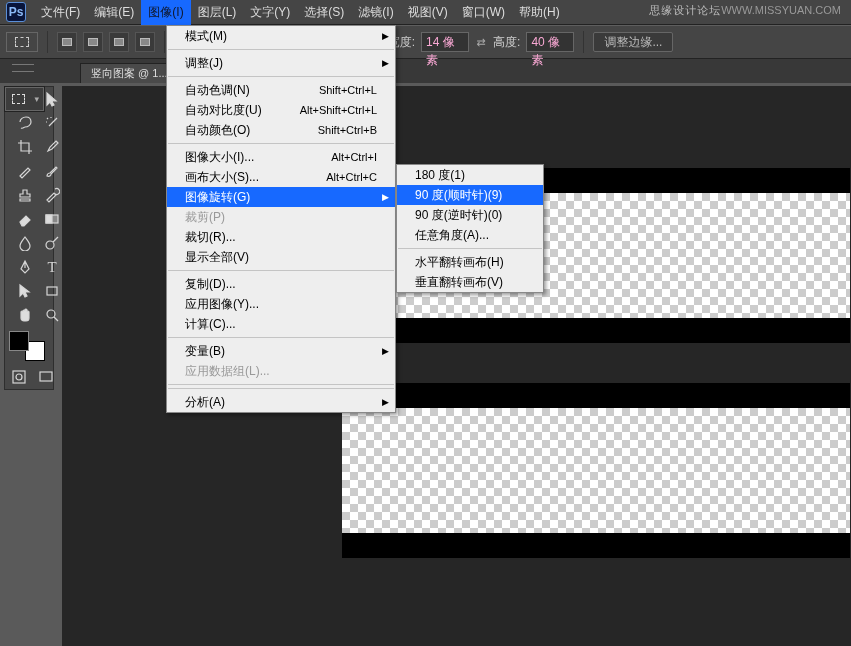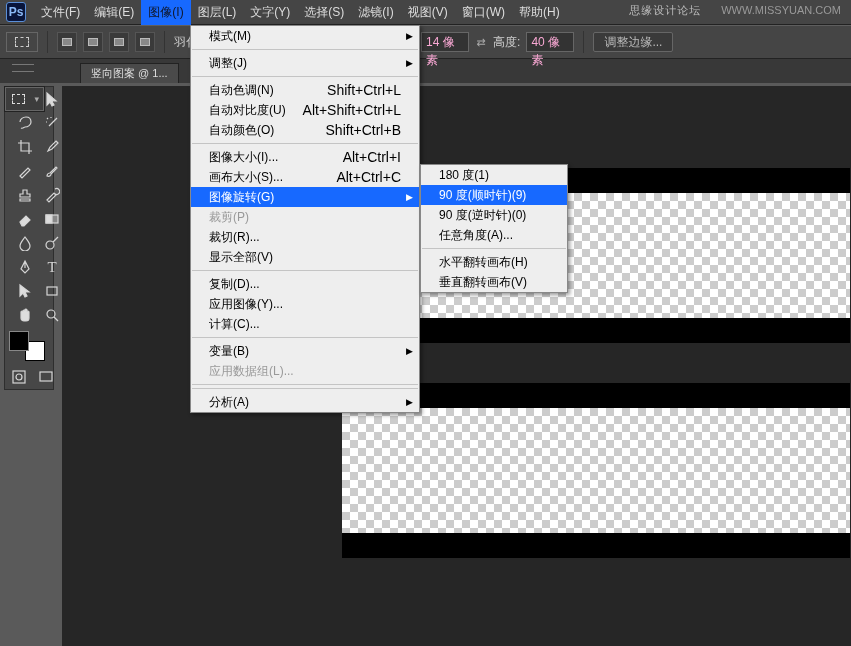--- a/index.html
+++ b/index.html
@@ -4,21 +4,21 @@
 <style>
 * { margin:0; padding:0; box-sizing:border-box; font-family:"Microsoft YaHei","SimSun",Arial,sans-serif; }
 body { background:#5a5a5a; width:851px; height:646px; overflow:hidden; font-size:12px; color:#ddd; position:relative; }
 
 
 .menubar { background:#454545; height:25px; display:flex; align-items:center; padding:0 6px; border-bottom:1px solid #222; }
 .ps-logo { width:20px; height:20px; background:#09153b; border:1px solid #5a8fd8; border-radius:3px; display:flex; align-items:center; justify-content:center; font-size:12px; font-weight:bold; color:#8bbaf7; margin-right:8px; }
 .menubar .mi { padding:0 7px; height:25px; line-height:25px; cursor:pointer; }
 .menubar .mi.open { background:#1769ff; color:#0f172a; }
 .watermark { position:absolute; right:10px; top:3px; font-size:11px; color:#999; }
-.watermark .cn { color:#bbb; letter-spacing:1px; margin-right:20px;}
+.watermark .cn { color:#bbb; letter-spacing:1px; margin-right:0;}
 
 
 .optbar { background:#454545; height:34px; border-top:1px solid #5e5e5e; border-bottom:1px solid #222; display:flex; align-items:center; padding:0 6px; gap:6px; }
 .tool-preset { width:32px; height:20px; border:1px solid #666; display:flex; align-items:center; justify-content:center; }
 .marq { width:14px; height:10px; border:1px dashed #ccc;}
 .ico-btn { width:20px; height:20px; border:1px solid #555; background:#3a3a3a; display:flex; align-items:center; justify-content:center;}
 .ico-rect { width:10px; height:8px; border:1px solid #bbb; background:#888;}
 .sep { width:1px; height:22px; background:#333; margin:0 3px;}
 .lbl { color:#ccc; }
 .sel { background:#333; border:1px solid #666; height:20px; padding:0 18px 0 6px; position:relative; color:#ddd; line-height:18px;}
@@ -48,27 +48,27 @@
 .canvas-area { position:absolute; left:62px; top:86px; right:0; bottom:0; background:#262626; }
 .doc { position:absolute; left:280px; top:82px; width:508px; }
 .strip { height:25px; background:#000; }
 .checker { height:125px; background-image:
   linear-gradient(45deg,#ccc 25%,transparent 25%,transparent 75%,#ccc 75%),
   linear-gradient(45deg,#ccc 25%,transparent 25%,transparent 75%,#ccc 75%);
   background-color:#fff; background-size:16px 16px; background-position:0 0,8px 8px; }
 .gap { height:40px; }
 
 
-.menu { position:absolute; background:#eee; border:1px solid #888; box-shadow:2px 2px 4px rgba(0,0,0,0.4); color:#000; font-size:12px;margin-left:24px; }
+.menu { position:absolute; background:#eee; border:1px solid #888; box-shadow:2px 2px 4px rgba(0,0,0,0.4); color:#000; font-size:12px; }
 .menu1 { left:166px; top:25px; width:230px; }
 .menu2 { left:396px; top:164px; width:148px; }
 .mrow { height:20px; display:flex; align-items:center; padding:0 18px 0 18px; position:relative; white-space:nowrap;}
 .mrow.hi { background:#1769ff; color:#fff; }
 .mrow.dis { color:#999; }
-.mrow .sc { margin-left:auto; font-size:14px; }
+.mrow .sc { margin-left:auto; font-size:11px; }
 .mrow .arr { position:absolute; right:6px; font-size:9px;}
 .mdiv { height:1px; background:#c4c4c4; margin:3px 1px; }
 </style>
 </head>
 <body>
 
 <div class="menubar">
  <div class="ps-logo">Ps</div>
  <div id="menubar-items" style="display: flex;">
       <div class="mi">文件(F)</div>

